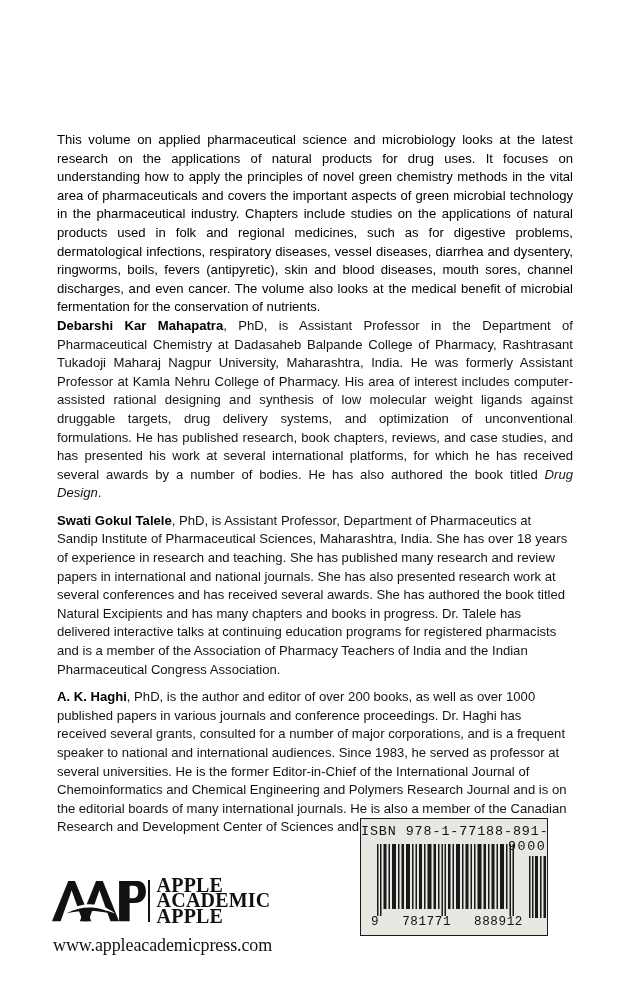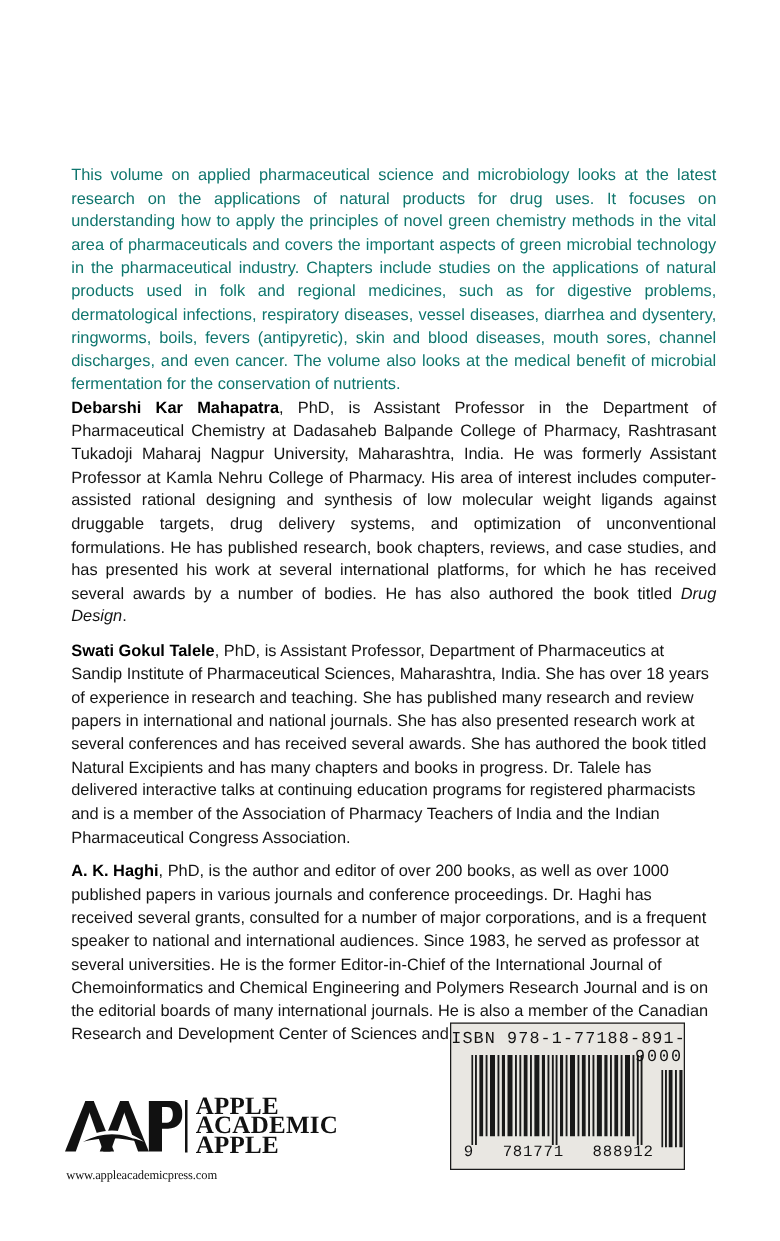--- a/index.html
+++ b/index.html
@@ -55,21 +55,21 @@
     left: 57px;
     top: 131px;
     width: 516px;
   }
   .desc {
     font-size: 13.1px;
     line-height: 18.6px;
     text-align: justify;
     text-justify: inter-word;
     margin: 0;
-    color: #0f766e;
+    color: #000000;
   }
   .section-head {
     font-size: 12.6px;
     font-weight: bold;
     letter-spacing: 0.35px;
     margin: 18px 0 9px 0;
     color: #000000;
   }
   .bio {
     font-size: 13.1px;
@@ -126,21 +126,21 @@
     font-family: "Liberation Serif", serif;
     font-size: 20px;
     line-height: 15.2px;
     font-weight: bold;
     letter-spacing: 0.2px;
     color: #111111;
   }
   .press-name div { white-space: nowrap; }
   .weburl {
     font-family: "Liberation Serif", serif;
-    font-size: 10px;
+    font-size: 18px;
     color: #111111;
     margin-top: 11px;
     margin-left: 3px;
     letter-spacing: -0.1px;
   }
 
   
   .barcode-box {
     position: absolute;
     left: 360px;

